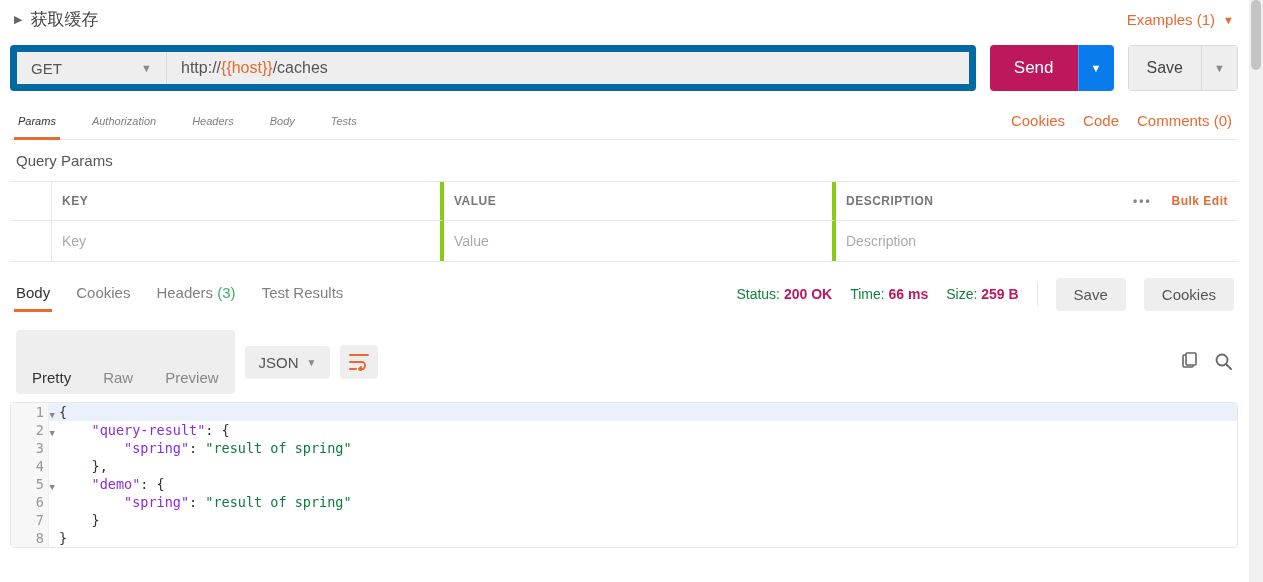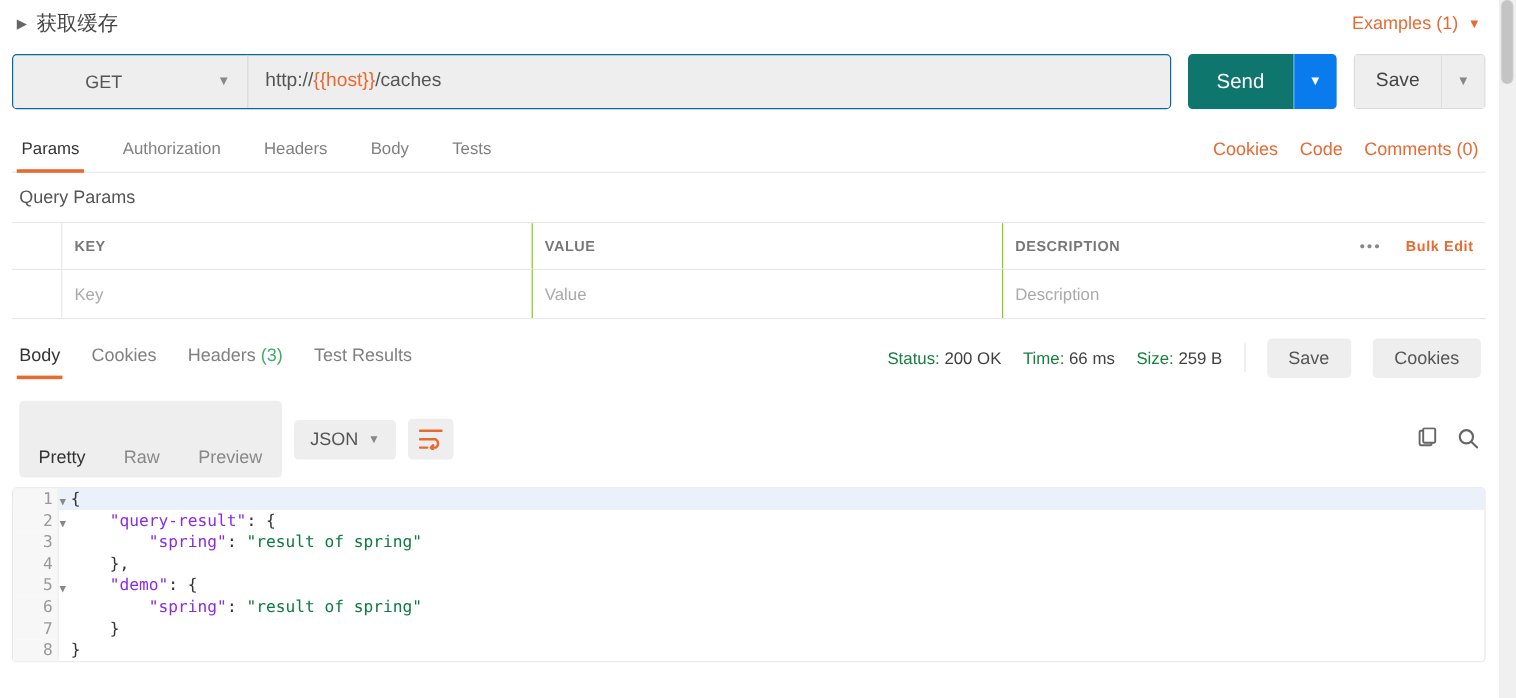--- a/index.html
+++ b/index.html
@@ -9,67 +9,67 @@
   
   .top-row { display: flex; align-items: center; justify-content: space-between; padding: 8px 4px 14px 4px; }
   .top-left { display: flex; align-items: center; gap: 8px; }
   .top-left .tri { color: #666; font-size: 11px; }
   .top-left .title { font-size: 17px; color: #444; }
   .examples { color: #e86a33; font-size: 15px; display: flex; align-items: center; gap: 8px; cursor: pointer; }
   .examples .tri { font-size: 11px; }
 
   
   .reqbar { display: flex; gap: 14px; align-items: stretch; padding-bottom: 14px; }
-  .method-url-group { flex: 1; display: flex; border: 1px solid #0369a1; background: #eee; border-radius: 4px; overflow: hidden; padding-left: 46px; }
+  .method-url-group { flex: 1; display: flex; border: 7px solid #0369a1; background: #eee; border-radius: 4px; overflow: hidden; }
   .method-select { width: 150px; border-right: 1px solid #d9d9d9; display: flex; align-items: center; justify-content: space-between; padding: 0 14px; font-size: 15px; color: #555; cursor: pointer; }
   .method-select .chev { font-size: 11px; color: #888; }
   .url-input { flex: 1; display: flex; align-items: center; padding: 0 14px; font-size: 16px; }
   .url-input .pre { color: #555; }
   .url-input .var { color: #e86a33; }
   .url-input .post { color: #555; }
   .btn-group { display: flex; border-radius: 4px; overflow: hidden; }
-  .send-btn { background: #0f766e; color: #fff; border: none; font-size: 17px; padding: 0 24px; height: 46px; cursor: pointer; }
+  .send-btn { background: #be185d; color: #fff; border: none; font-size: 17px; padding: 0 24px; height: 46px; cursor: pointer; }
   .send-drop { background: #097bed; color: #fff; border: none; border-left: 1px solid rgba(255,255,255,.25); width: 36px; font-size: 11px; cursor: pointer; }
   .save-btn { background: #eee; color: #444; border: 1px solid #d9d9d9; font-size: 16px; padding: 0 18px; height: 46px; cursor: pointer; }
   .save-drop { background: #eee; color: #888; border: 1px solid #d9d9d9; border-left: none; width: 36px; font-size: 11px; cursor: pointer; }
 
   
   .reqtabs { display: flex; justify-content: space-between; align-items: flex-end; border-bottom: 1px solid #e8e8e8; }
   .reqtabs-left { display: flex; gap: 28px; padding-left: 4px; }
-  .reqtabs-left .tab { padding: 10px 4px; font-size: 14px; color: #808080; cursor: pointer; border-bottom: 3px solid transparent; margin-bottom: -1px; }
+  .reqtabs-left .tab { padding: 10px 4px; font-size: 11px; color: #808080; cursor: pointer; border-bottom: 3px solid transparent; margin-bottom: -1px; font-style: italic; }
   .reqtabs-left .tab.active { color: #333; border-bottom-color: #e86a33; }
   .reqtabs-right { display: flex; gap: 18px; padding-right: 6px; padding-bottom: 10px; }
   .reqtabs-right .lnk { color: #e86a33; font-size: 15px; cursor: pointer; }
 
   .section-label { font-size: 15px; color: #555; padding: 12px 6px; }
 
   
   .ptable { border-top: 1px solid #e8e8e8; border-bottom: 1px solid #e8e8e8; }
   .prow { display: flex; align-items: stretch; }
   .prow.header { background: #fff; }
   .prow.header .pcell { font-size: 12px; font-weight: 700; color: #777; letter-spacing: .5px; }
-  .pcell { border-right: 1px solid #84cc16; padding: 12px 10px; font-size: 14px; }
+  .pcell { border-right: 4px solid #84cc16; padding: 12px 10px; font-size: 14px; }
   .pcell.sel { width: 42px; border-right: 1px solid #e8e8e8; }
   .pcell.key { width: 392px; }
   .pcell.val { width: 392px; }
   .pcell.desc { flex: 1; border-right: none; display: flex; justify-content: space-between; align-items: center; gap: 39px; }
   .pcell .placeholder { color: #aaa; }
   .bulk { color: #e86a33; cursor: pointer; }
   .dots { color: #888; margin-right: 16px; cursor: pointer; letter-spacing: 2px; }
   .prow + .prow .pcell { border-top: 1px solid #e8e8e8; }
 
   
   .resprow { display: flex; justify-content: space-between; align-items: center; padding: 14px 4px 0 4px; }
   .resptabs { display: flex; gap: 22px; align-items: baseline; }
   .resptabs .tab { padding: 8px 2px; font-size: 15px; color: #808080; cursor: pointer; border-bottom: 3px solid transparent; }
   .resptabs .tab.active { color: #333; border-bottom-color: #e86a33; }
   .resptabs .tab .count { color: #3fae6a; }
   .respmeta { display: flex; align-items: center; gap: 18px; font-size: 14px; }
   .respmeta .label { color: #15803d; }
-  .respmeta .val { color: #404040; }
+  .respmeta .val { color: #be185d; font-weight: bold; }
   .respmeta .sep { width: 1px; height: 24px; background: #e6e6e6; }
   .respmeta .btn { background: #eee; border: none; padding: 8px 18px; font-size: 15px; color: #555; border-radius: 4px; cursor: pointer; }
 
   
   .fmtrow { display: flex; justify-content: space-between; align-items: center; padding: 18px 6px 8px 6px; }
   .fmtleft { display: flex; align-items: center; gap: 10px; }
   .seg { display: flex; background: #eee; border-radius: 4px; overflow: hidden; }
   .seg .opt { padding: 8px 16px; font-size: 15px; color: #888; cursor: pointer; margin-top: 31px; }
   .seg .opt.active { color: #333; }
   .json-sel { display: inline-flex; align-items: center; gap: 8px; background: #eee; padding: 8px 14px; border-radius: 4px; font-size: 15px; color: #555; cursor: pointer; }

